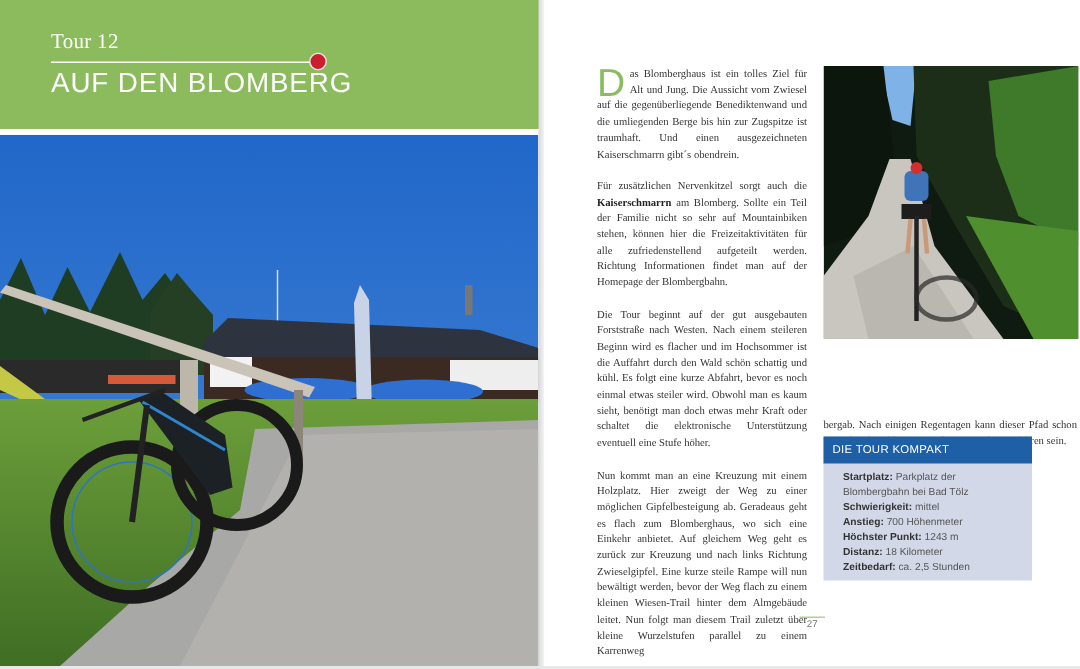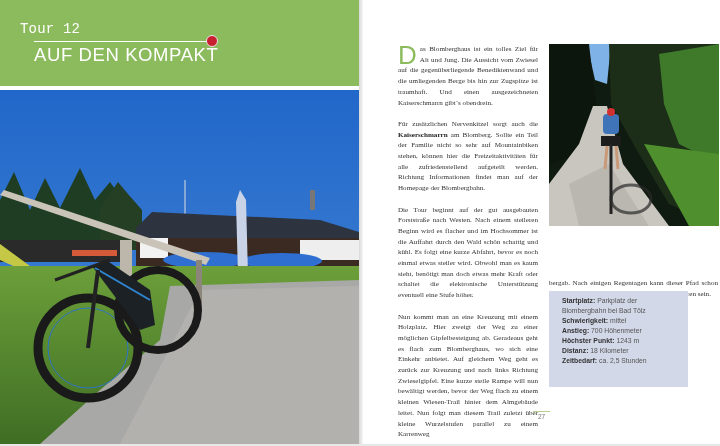--- a/index.html
+++ b/index.html
@@ -1,21 +1,21 @@
 <!DOCTYPE html>
 <html><head>
 <meta charset="utf-8">
 <style>
   html, body { margin:0; padding:0; }
   body { width:720px; height:446px; overflow:hidden; background:#e8e8e8; position:relative; font-family:"Liberation Serif", serif; }
   .spread { position:absolute; left:0; top:0; width:720px; height:444px; background:#fff; }
   
   .left-page { position:absolute; left:0; top:0; width:360px; height:444px; background:#fff; }
   .header-band { position:absolute; left:0; top:0; width:360px; height:86px; background:#8cbb5e; }
-  .tour-num { position:absolute; left:20px; top:21px; color:#fff; font-family:Liberation Mono, monospace; font-size:14px; letter-spacing:0.2px; }
+  .tour-num { position:absolute; left:34px; top:21px; color:#fff; font-family:Liberation Serif, serif; font-size:14px; letter-spacing:0.2px; }
   .title-rule { position:absolute; left:34px; top:41px; width:176px; height:1px; background:#fff; }
   .title-dot { position:absolute; left:206px; top:35px; width:12px; height:12px; border-radius:50%; background:#c8202f; border:1.5px solid #e9e3e3; box-sizing:border-box; }
   .tour-title { position:absolute; left:34px; top:44px; color:#fff; font-family:"Liberation Sans", sans-serif; font-size:18.5px; letter-spacing:0.6px; }
   .photo-main { position:absolute; left:0; top:90px; width:359px; height:354px; overflow:hidden; }
   .gutter { position:absolute; left:359px; top:0; width:4px; height:444px; background:linear-gradient(90deg,#d8d8d8,#f6f6f6); }
   
   .right-page { position:absolute; left:363px; top:0; width:357px; height:444px; background:#fff; }
   .col1 { position:absolute; left:35px; top:44px; width:140px; font-size:7.1px; line-height:10.7px; color:#333; text-align:justify; hyphens:auto; }
   .col1 p { margin:0 0 10.7px 0; }
   .dropcap { float:left; font-family:"Liberation Sans", sans-serif; color:#8cbb5e; font-size:26px; line-height:20px; margin:1px 3px 0 0; }
@@ -33,21 +33,21 @@
 </head>
 <body>
 
 <div class="spread">
 
   <div class="left-page">
     <div class="header-band">
       <div class="tour-num">Tour 12</div>
       <div class="title-rule"></div>
       <div class="title-dot"></div>
-      <div class="tour-title">AUF DEN KOMPAKT</div>
+      <div class="tour-title">AUF DEN BLOMBERG</div>
     </div>
 
     <div class="photo-main">
       <svg width="359" height="354" viewBox="0 0 359 354" xmlns="http://www.w3.org/2000/svg">
         <defs>
           <linearGradient id="sky" x1="0" y1="0" x2="0" y2="1">
             <stop offset="0" stop-color="#2167c9"></stop>
             <stop offset="1" stop-color="#4a8ad8"></stop>
           </linearGradient>
           <linearGradient id="grass" x1="0" y1="0" x2="0" y2="1">
@@ -124,20 +124,21 @@
         <line x1="58" y1="102" x2="56" y2="125" stroke="#c99a7a" stroke-width="3"></line>
         <line x1="67" y1="102" x2="69" y2="125" stroke="#c99a7a" stroke-width="3"></line>
         <line x1="62" y1="100" x2="62" y2="170" stroke="#222" stroke-width="3"></line>
         <ellipse cx="82" cy="155" rx="20" ry="14" fill="none" stroke="#2a2a2a" stroke-width="3" opacity="0.7"></ellipse>
       </svg>
     </div>
 
     <div class="col2">bergab. Nach einigen Regentagen kann dieser Pfad schon einmal recht schlammig und unangenehm zu fahren sein.</div>
 
     <div class="box">
+      <div class="box-head">DIE TOUR KOMPAKT</div>
       <div class="box-body">
         <span class="box-line"><b>Startplatz:</b> <span>Parkplatz der Blombergbahn bei Bad Tölz</span></span>
         <span class="box-line"><b>Schwierigkeit:</b> <span>mittel</span></span>
         <span class="box-line"><b>Anstieg:</b> <span>700 Höhenmeter</span></span>
         <span class="box-line"><b>Höchster Punkt:</b> <span>1243 m</span></span>
         <span class="box-line"><b>Distanz:</b> <span>18 Kilometer</span></span>
         <span class="box-line"><b>Zeitbedarf:</b> <span>ca. 2,5 Stunden</span></span>
       </div>
     </div>
   </div>

